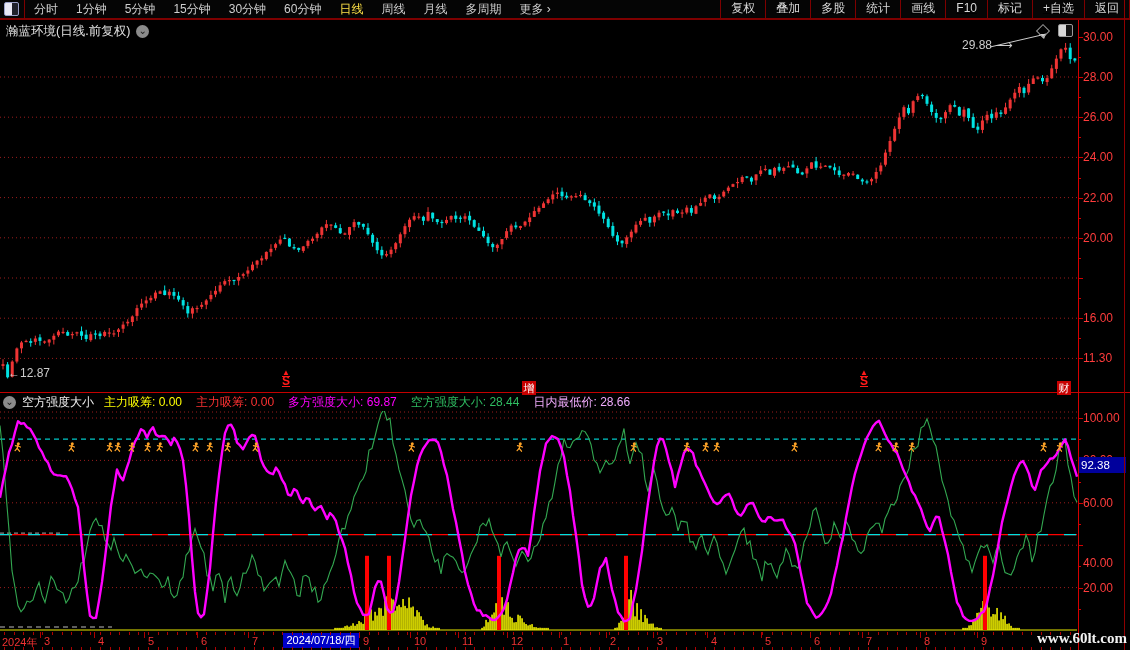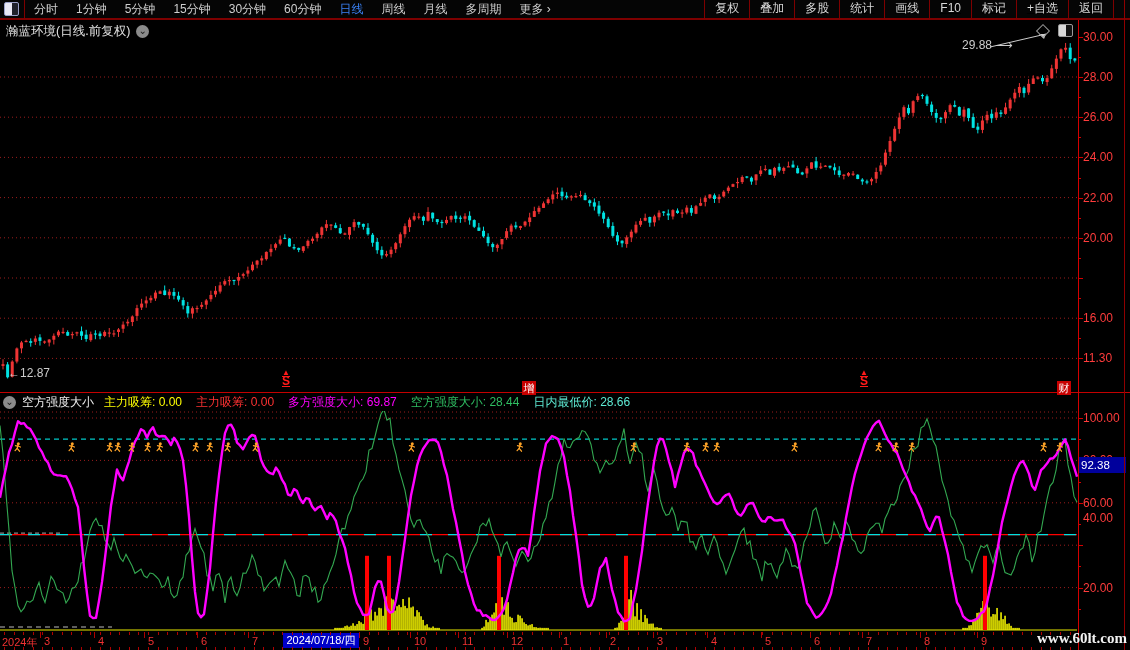--- a/index.html
+++ b/index.html
@@ -6,22 +6,22 @@
   #app{position:relative;width:1130px;height:650px;background:#000;overflow:hidden;
        font-family:"Liberation Sans","DejaVu Sans",sans-serif;}
   
   #toolbar{position:absolute;left:0;top:0;width:1130px;height:20px;background:#050505;
            border-bottom:2px solid #7e0000;box-sizing:border-box;display:flex;align-items:center;}
   #tb-left{display:flex;align-items:center;height:100%;}
   #pane-icon{width:13px;height:12px;margin:0 5px 0 4px;border:1px solid #9aa0c8;border-radius:2px;
              background:linear-gradient(to right,#e8e8f4 0 55%,#20222c 55% 100%);}
   .tb-sep{width:1px;height:20px;background:#7e0000;}
   .tb-btn{color:#cfcfcf;font-size:12px;padding:0 9px;height:18px;line-height:18px;cursor:default;white-space:nowrap;}
-  .tb-btn.active{color:#3b82f6;}
-  #tb-right{display:flex;align-items:center;height:100%;margin-left:auto;margin-right:16px;text-decoration:underline;}
+  .tb-btn.active{color:#fde047;}
+  #tb-right{display:flex;align-items:center;height:100%;margin-left:auto;margin-right:0;text-decoration:underline;}
   .tb-rbtn{color:#d8d8d8;font-size:12px;padding:0 10px;height:20px;line-height:19px;
            border-left:1px solid #7e0000;white-space:nowrap;}
   .tb-rbtn:last-child{border-right:1px solid #7e0000;}
   
   #title-row{position:absolute;left:6px;top:23px;display:flex;align-items:center;z-index:5;}
   #chart-title{color:#e2e2e2;font-size:12.5px;}
   .circle-icon{width:13px;height:13px;border-radius:50%;background:#8b8b8b;color:#1a1a1a;
                font-size:10px;line-height:12px;text-align:center;margin-left:6px;}
   #main-wrap{position:absolute;left:0;top:20px;width:1078px;height:372px;}
   #divider{position:absolute;left:0;top:392px;width:1130px;height:1px;background:#c40000;}
@@ -593,21 +593,21 @@
 
   <div id="divider"></div>
 
   <div id="ind-header">
     <span class="circle-icon" style="margin-left:0;">⌄</span>
     <span id="ind-source">空方强度大小</span>
   <span class="ind-field" style="color: rgb(255, 255, 0);">主力吸筹: 0.00</span>
       <span class="ind-field" style="color: rgb(255, 50, 50);">主力吸筹: 0.00</span>
       <span class="ind-field" style="color: rgb(255, 0, 255);">多方强度大小: 69.87</span>
       <span class="ind-field" style="color: rgb(47, 190, 98);">空方强度大小: 28.44</span>
-      <span class="ind-field" style="color: #5eead4;">日内最低价: 28.66</span>
+      <span class="ind-field" style="color: #f0abfc;">日内最低价: 28.66</span>
     </div>
 
   <svg id="ind-svg" width="1078" height="221" style="position:absolute;left:0;top:411px;">
       <line x1="0" y1="1" x2="1077" y2="1" stroke="#9b1c1c" stroke-width="1" stroke-dasharray="1 3"></line>
       <line x1="0" y1="176.6" x2="1077" y2="176.6" stroke="#9b1c1c" stroke-width="1" stroke-dasharray="1 3"></line>
       <line x1="0" y1="134.2" x2="1077" y2="134.2" stroke="#9b1c1c" stroke-width="1" stroke-dasharray="1 3"></line>
       <line x1="0" y1="91.8" x2="1077" y2="91.8" stroke="#9b1c1c" stroke-width="1" stroke-dasharray="1 3"></line>
       <line x1="0" y1="49.39999999999998" x2="1077" y2="49.39999999999998" stroke="#9b1c1c" stroke-width="1" stroke-dasharray="1 3"></line>
       <line x1="0" y1="7" x2="1077" y2="7" stroke="#9b1c1c" stroke-width="1" stroke-dasharray="1 3"></line>
       <line x1="0" y1="28.19999999999999" x2="1077" y2="28.19999999999999" stroke="#00c8c8" stroke-width="1.3" stroke-dasharray="5 4"></line>
@@ -981,21 +981,21 @@
   <div id="ind-axis-labels">
       <div class="y-label" style="top: 411px;">100.00</div>
       <div class="y-tick" style="top: 418px; width: 5px;"></div>
       <div class="y-tick" style="top: 439.2px; width: 3px;"></div>
       <div class="y-label" style="top: 453.4px;">80.00</div>
       <div class="y-tick" style="top: 460.4px; width: 5px;"></div>
       <div class="y-tick" style="top: 481.6px; width: 3px;"></div>
       <div class="y-label" style="top: 495.8px;">60.00</div>
       <div class="y-tick" style="top: 502.8px; width: 5px;"></div>
       <div class="y-tick" style="top: 524px; width: 3px;"></div>
-      <div class="y-label" style="top: 511px;">40.00</div>
+      <div class="y-label" style="top: 556px;">40.00</div>
       <div class="y-tick" style="top: 545.2px; width: 5px;"></div>
       <div class="y-tick" style="top: 566.4px; width: 3px;"></div>
       <div class="y-label" style="top: 580.6px;">20.00</div>
       <div class="y-tick" style="top: 587.6px; width: 5px;"></div>
       <div class="y-tick" style="top: 608.8px; width: 3px;"></div>
     </div>
   <div id="ind-badge">92.38</div>
   <div id="edge-line"></div>
 
   <div id="time-axis">

